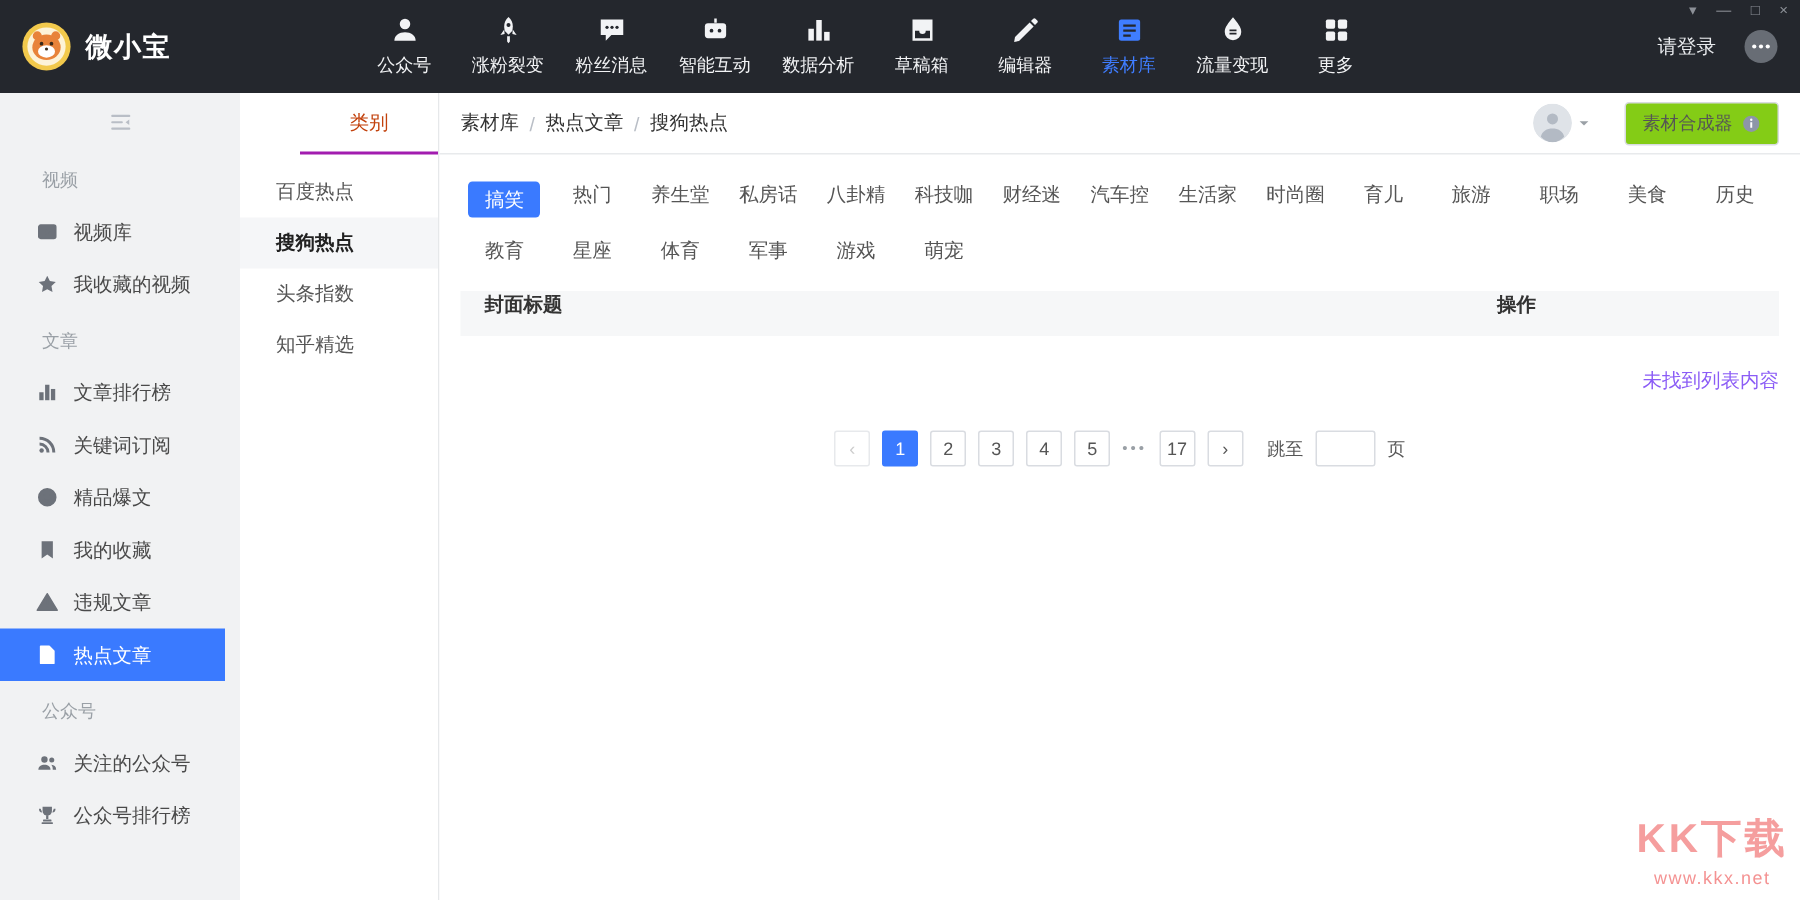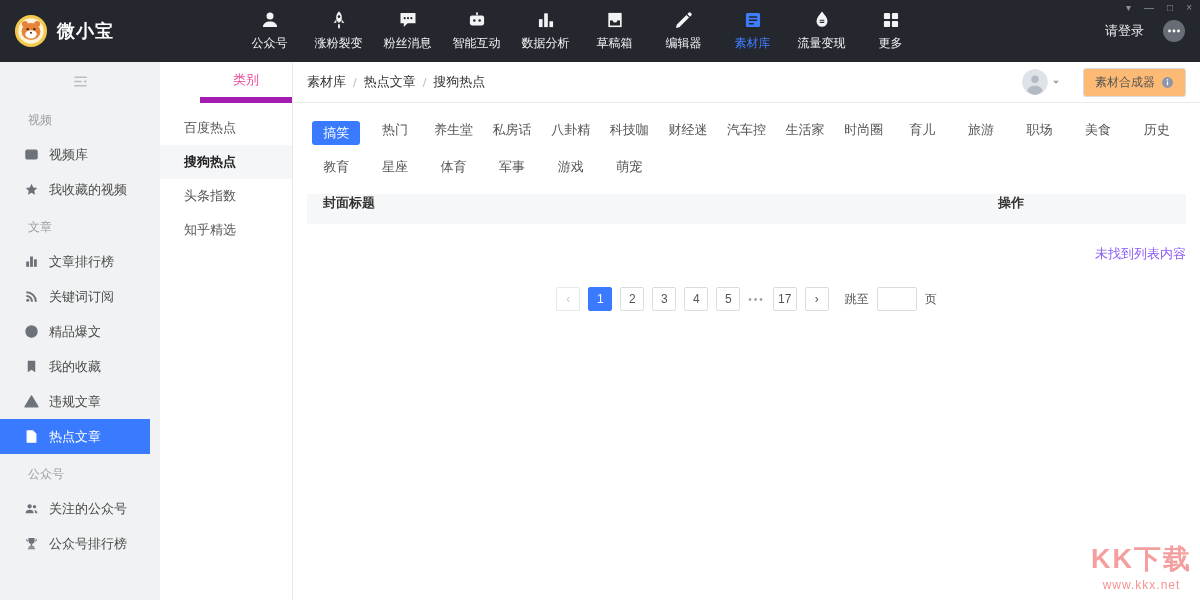--- a/index.html
+++ b/index.html
@@ -32,36 +32,36 @@
   .collapse-row { height:38px; display:flex; align-items:center; justify-content:center; }
   .collapse-icon { width:17px; height:17px; color:#b9bec6; cursor:pointer; }
   .sec-title { padding:12px 0 8px 28px; font-size:12px; color:#9aa0a6; }
   .side-item { height:35px; display:flex; align-items:center; gap:10px; padding-left:24px; font-size:13px; color:#4a4a4a; cursor:pointer; }
   .s-icn { width:15px; height:15px; color:#6d727a; flex-shrink:0; }
   .side-item.active { background:#3a7aff; color:#fff; width:150px; }
   .side-item.active .s-icn { color:#fff; }
 
   
   .catpanel { width:133px; background:#fff; border-right:1px solid #e6e8ea; flex-shrink:0; }
-  .cat-header { height:41px; border-bottom:6px solid #a21caf; display:flex; align-items:center; justify-content:center; font-size:13px; color:#ec4899;margin-left:40px; }
+  .cat-header { height:41px; border-bottom:2px solid #a21caf; display:flex; align-items:center; justify-content:center; font-size:13px; color:#c2410c;margin-left:40px; }
   .cat-list { padding-top:8px; }
   .cat-item { height:34px; line-height:34px; padding-left:24px; font-size:13px; color:#555; cursor:pointer; }
   .cat-item.active { background:#f5f6f8; color:#222; font-weight:bold; }
 
   
   .main { flex:1; display:flex; flex-direction:column; background:#fff; }
   .main-header { height:41px; border-bottom:1px solid #e8eaec; display:flex; align-items:center; padding:0 14px; }
   .breadcrumb { font-size:13px; color:#333; display:flex; align-items:center; }
   .crumb { cursor:pointer; }
   .crumb-sep { margin:0 7px; color:#b9bec6; }
   .hdr-right { margin-left:auto; display:flex; align-items:center; gap:10px; }
   .avatar-wrap { display:flex; align-items:center; gap:3px; cursor:pointer; }
   .avatar { width:26px; height:26px; border-radius:50%; overflow:hidden; }
   .caret { width:10px; height:10px; }
-  .composer-btn { display:flex; align-items:center; gap:6px; border:1px solid #d8dbe0; border-radius:3px; background:#fdba74; padding:5px 11px; font-size:12px; color:#555; cursor:pointer;margin-left:12px; }
+  .composer-btn { display:flex; align-items:center; gap:6px; border:1px solid #d8dbe0; border-radius:3px; background:#84cc16; padding:5px 11px; font-size:12px; color:#555; cursor:pointer;margin-left:12px; }
   .info-icn { width:13px; height:13px; }
 
   .content { flex:1; padding:14px 14px 0; position:relative; }
   .tags-grid { display:grid; grid-template-columns:repeat(15, 1fr); row-gap:13px; margin:4px 0 18px; }
   .tag { justify-self:center; font-size:13px; color:#555; cursor:pointer; white-space:nowrap; }
   .tag.active { background:#3a7aff; color:#fff; padding:3px 11px; border-radius:3px; }
 
   .table-header { height:30px; background:#f6f7f8; display:flex; align-items:flex-start; padding:0 16px; font-size:13px; font-weight:bold; color:#333; }
   .th-action { margin-left:auto; margin-right:146px; }
   .empty { text-align:right; color:#8b5cf6; font-size:13px; padding:21px 0 24px; }

